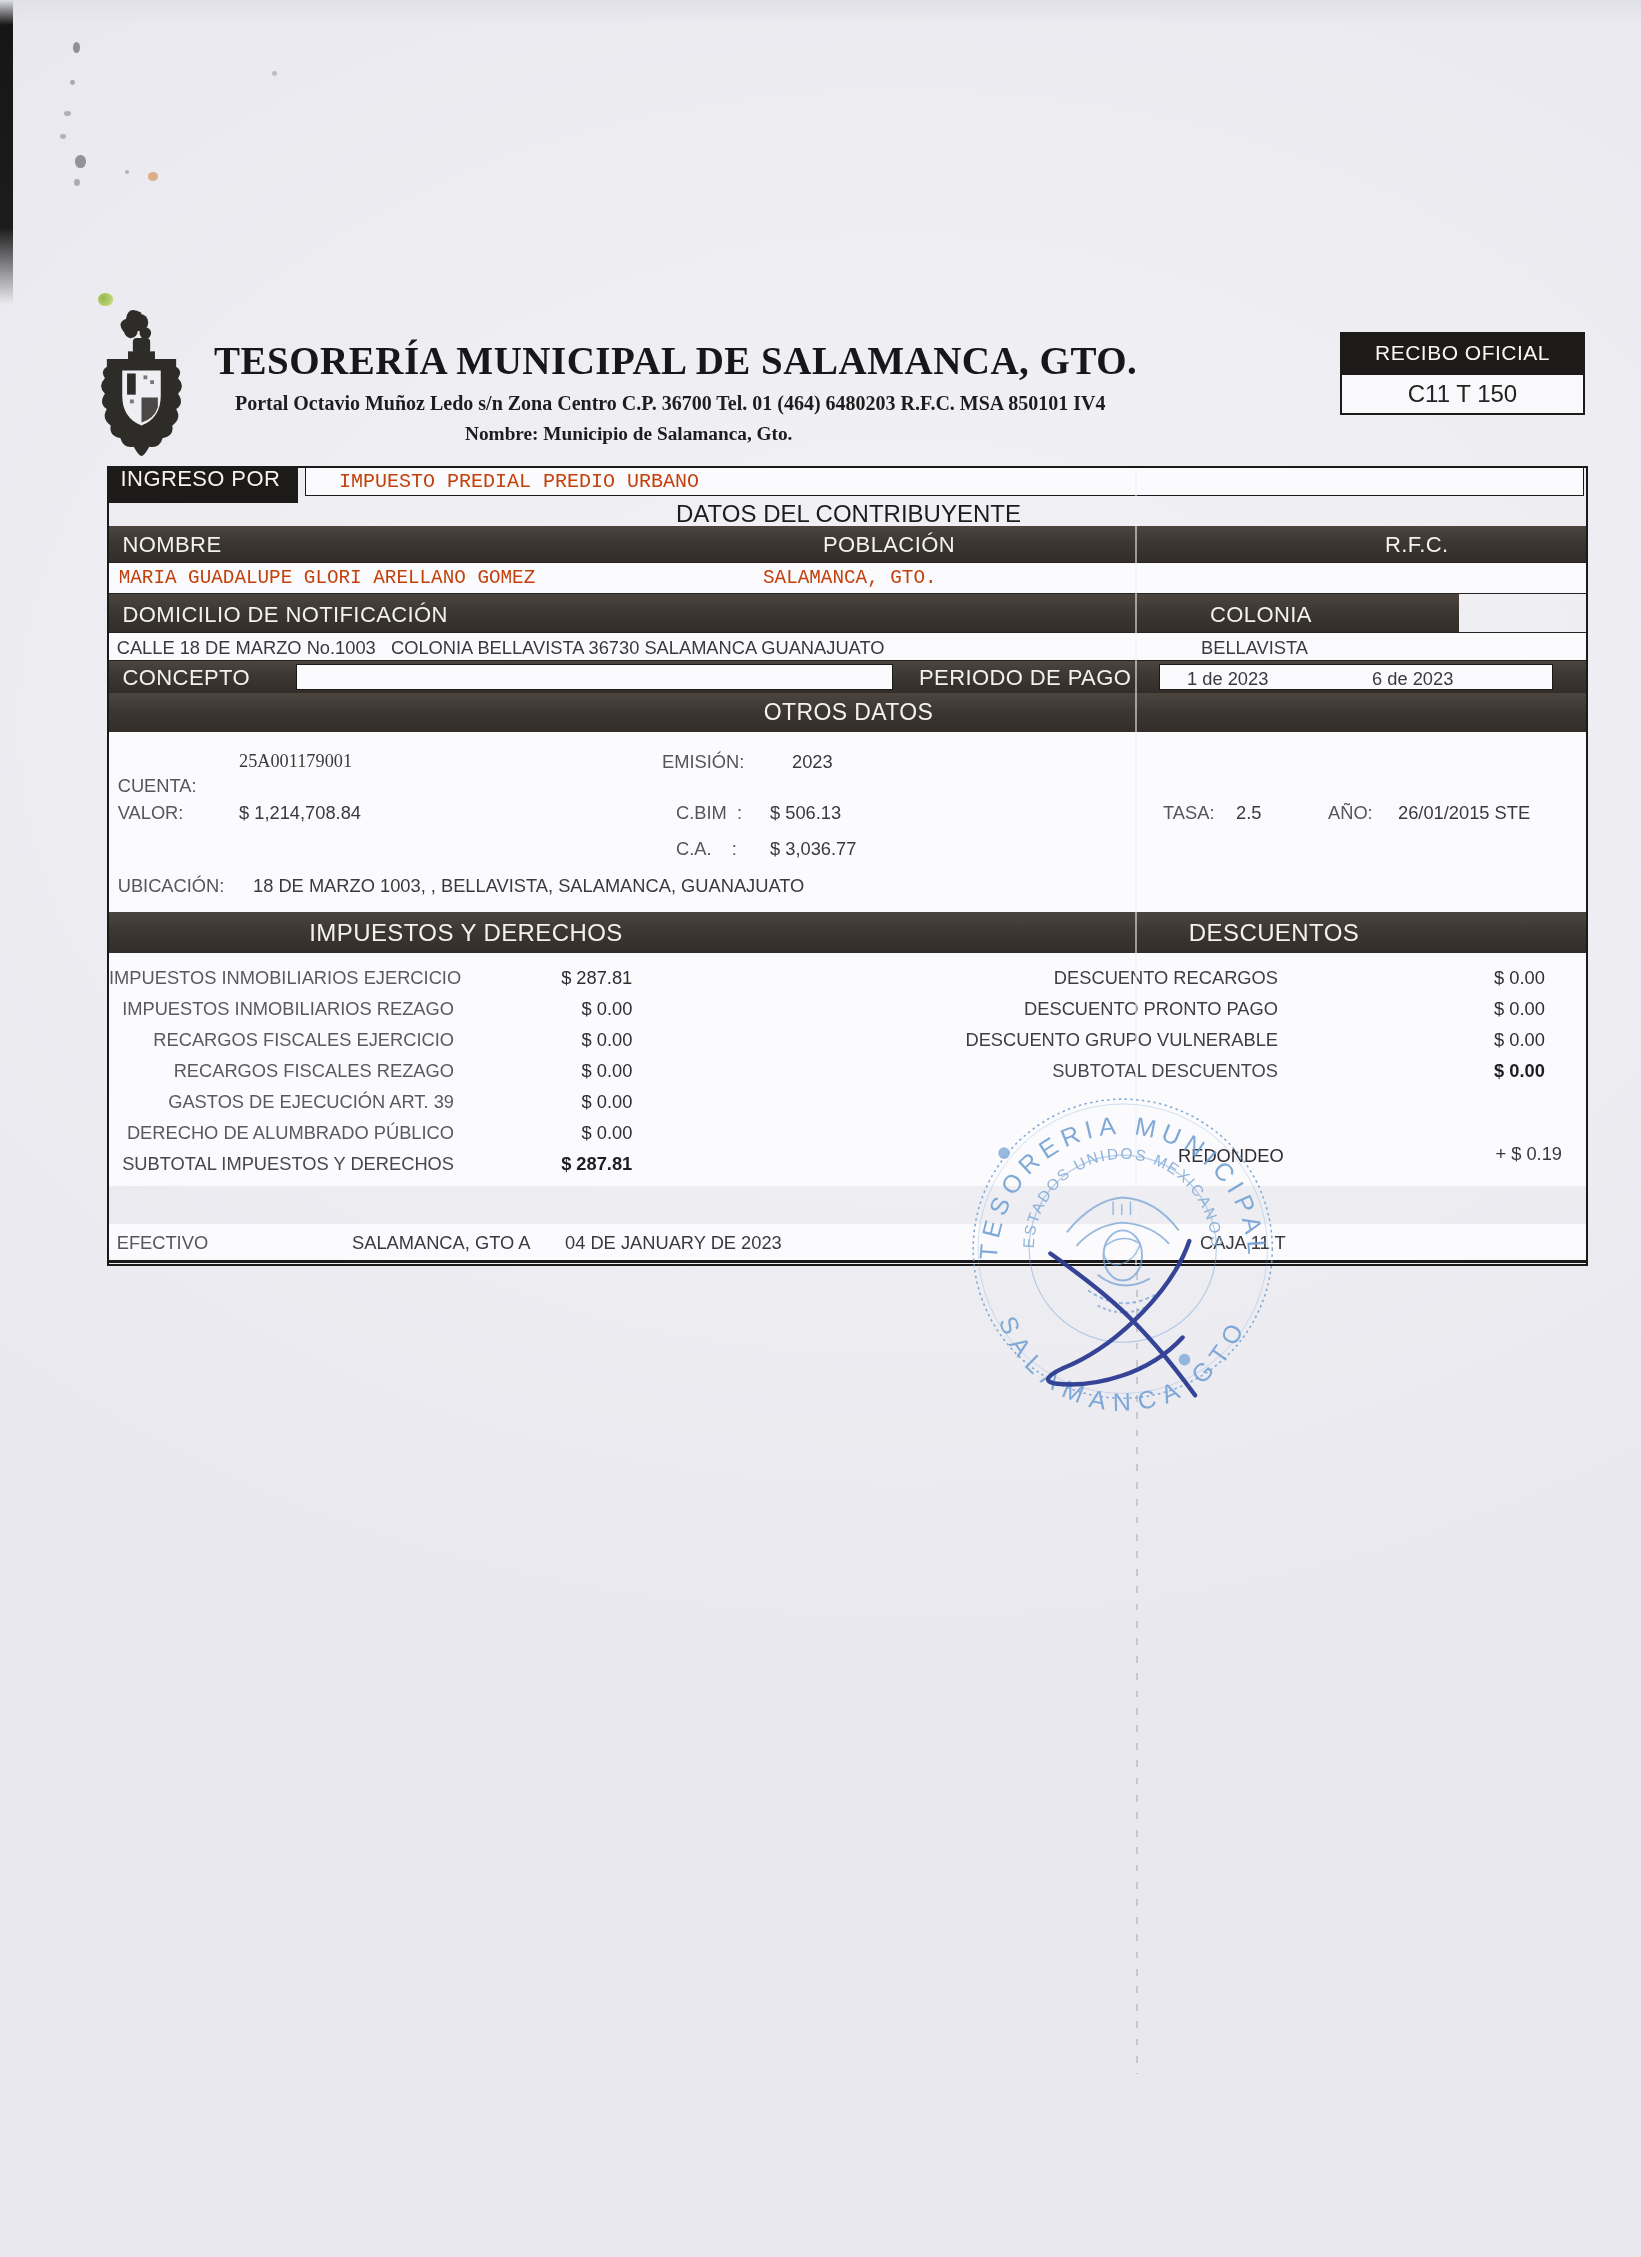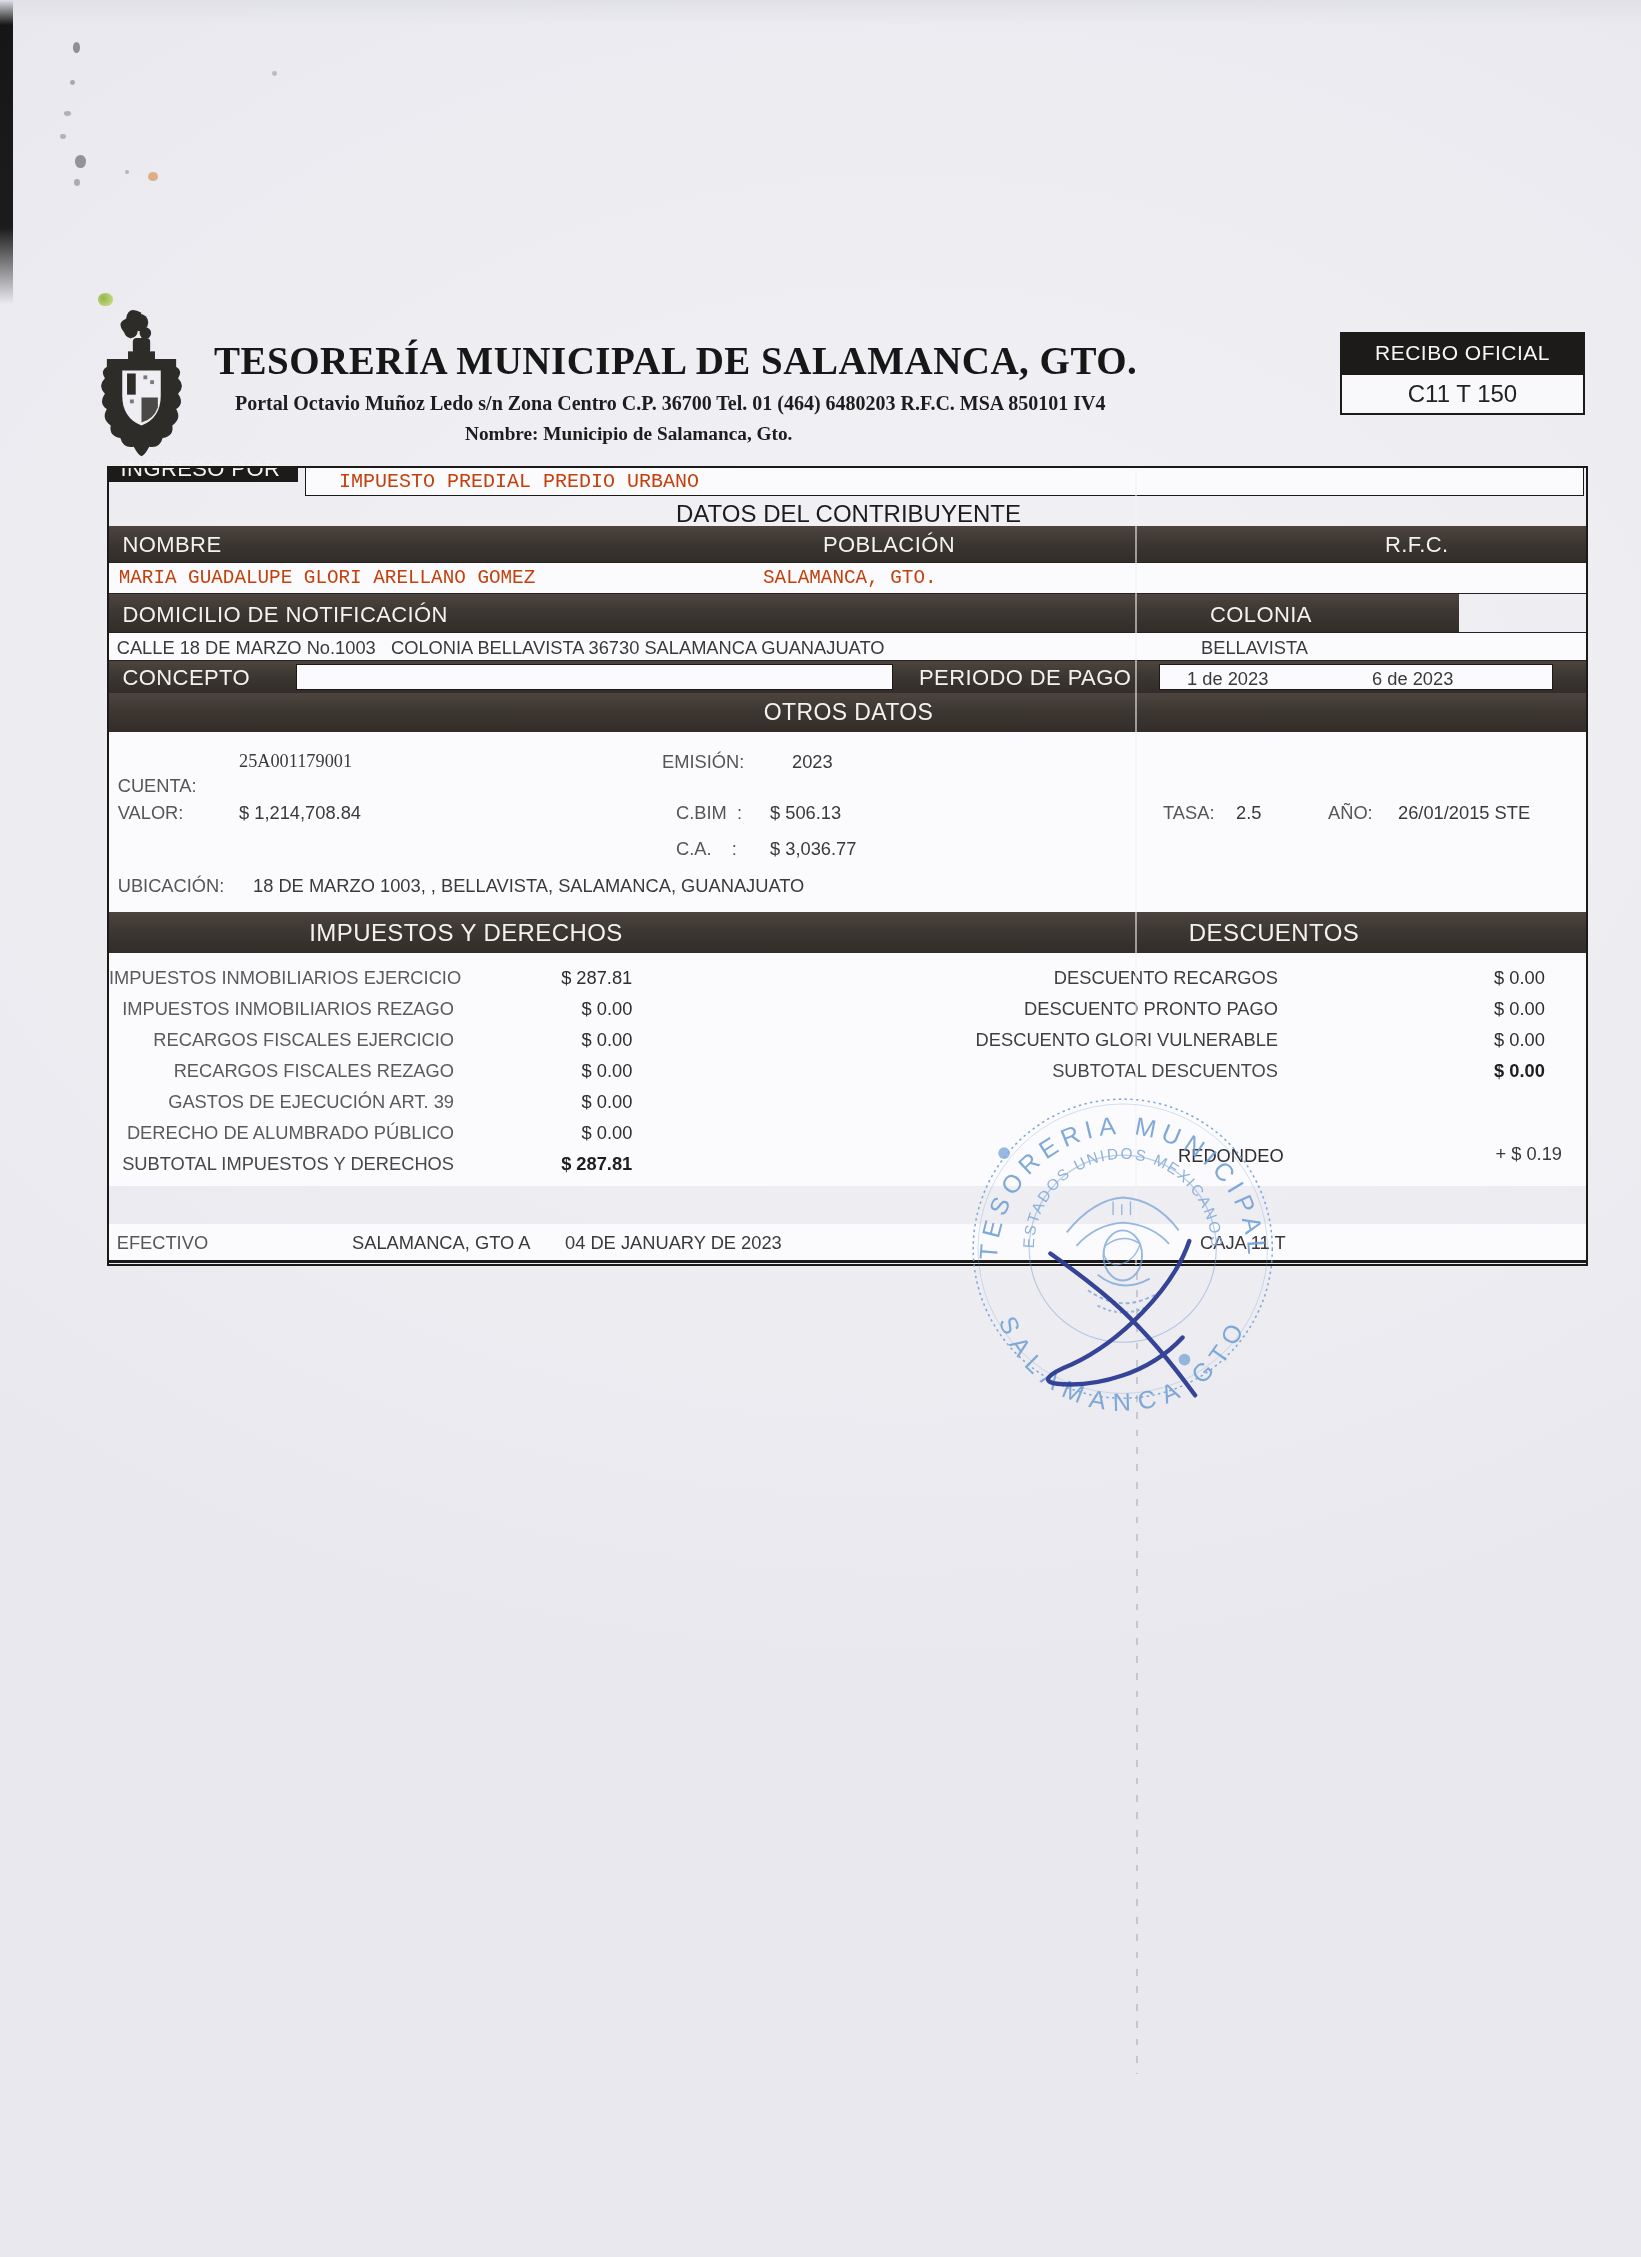--- a/index.html
+++ b/index.html
@@ -71,21 +71,21 @@
   <div class="abs blackbox" style="left:1340px;top:332px;width:245px;height:41px;display:flex;align-items:center;justify-content:center;">
     <span style="color:#f8f7f5;font-size:21px;letter-spacing:0.5px;">RECIBO OFICIAL</span>
   </div>
   <div class="abs" style="left:1340px;top:373px;width:245px;height:42px;background:#f9f8fb;border:2.9px solid #1b1a18;box-sizing:border-box;display:flex;align-items:center;justify-content:center;">
     <span style="color:#222;font-size:24px;">C11 T 150</span>
   </div>
 
   <div class="abs" style="left:305px;top:466px;width:1279px;height:30px;background:#fbfafc;border:1.9px solid #1b1a18;box-sizing:border-box;display:flex;align-items:center;">
     <span class="val" style="margin-left:33px;font-size:20px;">IMPUESTO PREDIAL PREDIO URBANO</span>
   </div>
-  <div class="abs blackbox" style="left:109px;top:466px;width:189px;height:16px;display:flex;align-items:flex-end;">
+  <div class="abs blackbox" style="left:109px;top:466px;width:189px;height:37px;display:flex;align-items:flex-start;">
     <span class="bar-label" style="margin-left:11.6px;">INGRESO POR</span>
   </div>
 
   <div class="abs heading" style="left:109px;top:500px;width:1479px;text-align:center;">DATOS DEL CONTRIBUYENTE</div>
 
   <div class="abs bar" style="left:109px;top:526px;width:1479px;height:36px;">
     <span class="abs bar-label" style="left:13.5px;top:5.8px;">NOMBRE</span>
     <span class="abs bar-label" style="left:714px;top:5.8px;">POBLACIÓN</span>
     <span class="abs bar-label" style="left:1276px;top:5.8px;">R.F.C.</span>
   </div>
@@ -183,21 +183,21 @@
   <div class="abs" style="left:869px;top:962px;width:715px;">
     <div class="trow">
       <span class="tlabel" style="width:409px;color:#3e3e42;">DESCUENTO RECARGOS</span>
       <span class="tvalue" style="width:261px;margin-left:5.8px;">$ 0.00</span>
     </div>
     <div class="trow">
       <span class="tlabel" style="width:409px;color:#3e3e42;">DESCUENTO PRONTO PAGO</span>
       <span class="tvalue" style="width:261px;margin-left:5.8px;">$ 0.00</span>
     </div>
     <div class="trow">
-      <span class="tlabel" style="width:409px;color:#3e3e42;">DESCUENTO GLORI VULNERABLE</span>
+      <span class="tlabel" style="width:409px;color:#3e3e42;">DESCUENTO GRUPO VULNERABLE</span>
       <span class="tvalue" style="width:261px;margin-left:5.8px;">$ 0.00</span>
     </div>
     <div class="trow subtotal">
       <span class="tlabel" style="width:409px;">SUBTOTAL DESCUENTOS</span>
       <span class="tvalue" style="width:261px;margin-left:5.8px;">$ 0.00</span>
     </div>
   </div>
 
   <span class="abs val19" style="left:1178px;top:1145px;color:#2e2e30;">REDONDEO</span>
   <span class="abs val19" style="left:1400px;top:1143px;width:162px;text-align:right;">+ $ 0.19</span>

